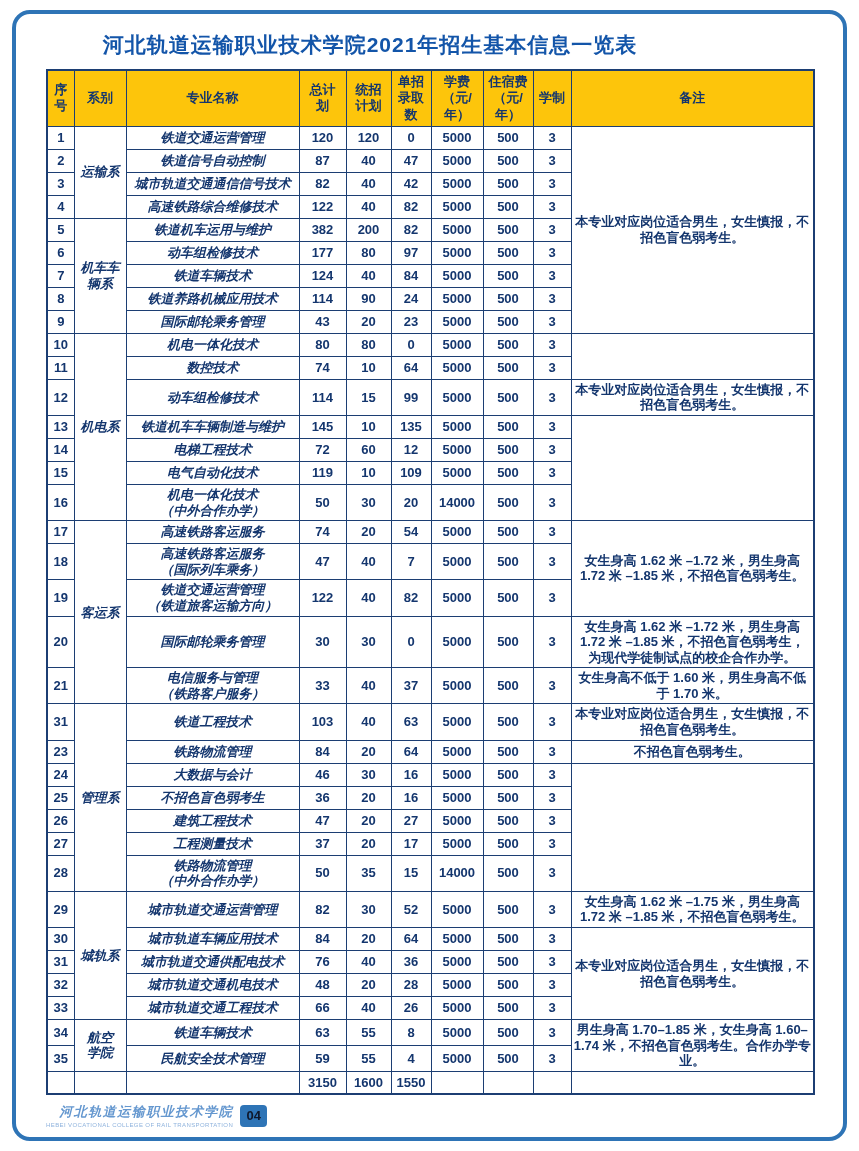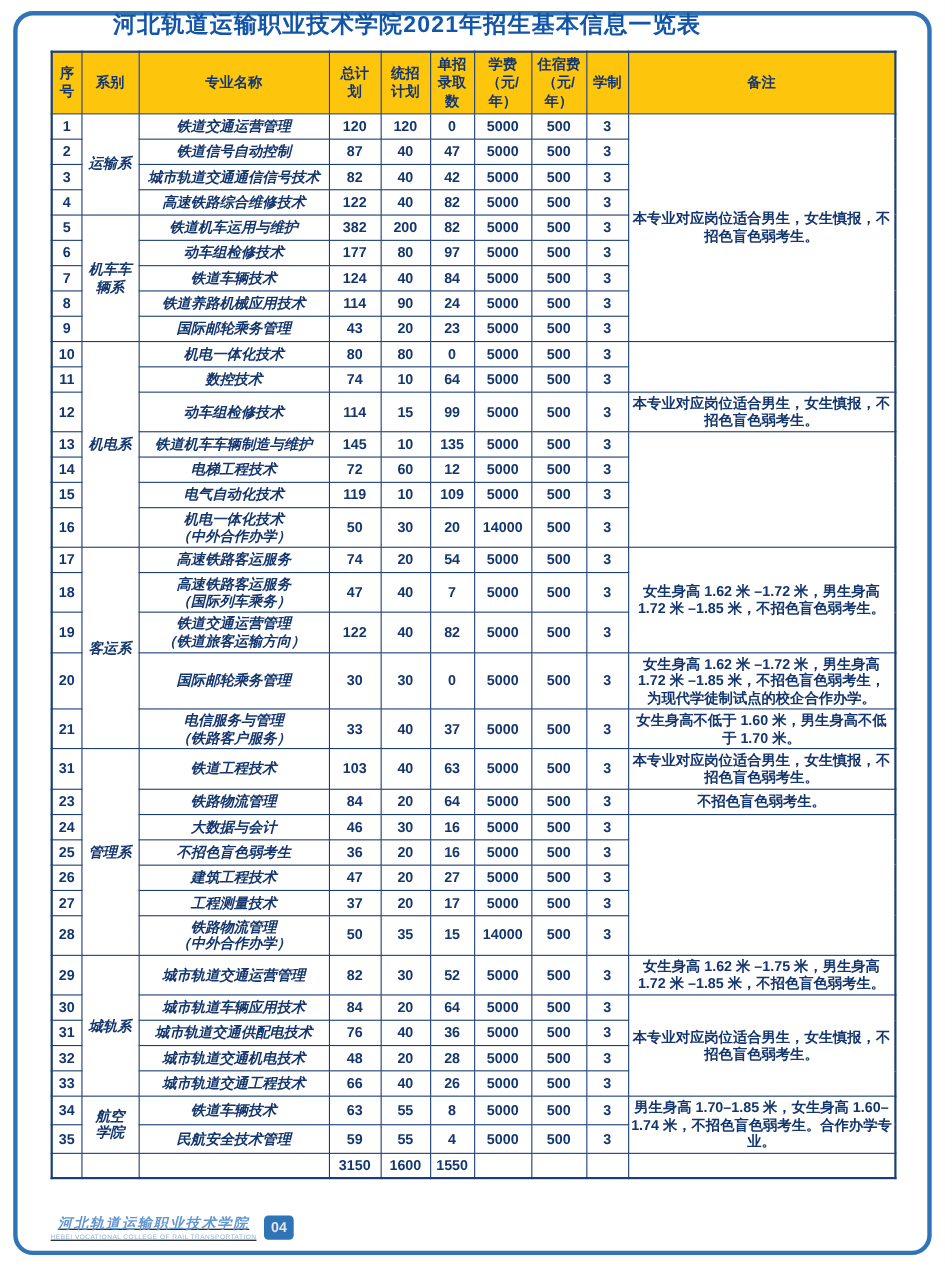--- a/index.html
+++ b/index.html
@@ -1,36 +1,36 @@
 <!DOCTYPE html>
 <html><head>
 <meta charset="utf-8">
 <style>
   * { margin:0; padding:0; box-sizing:border-box; }
   html,body { background:#e8e8e8; }
   body { font-family:"Liberation Sans","DejaVu Sans",sans-serif; }
   .page { position:relative; width:859px; height:1151px; background:#ffffff; overflow:hidden; margin:0 auto; }
   .frame { position:absolute; left:12px; top:10px; right:12px; bottom:10px; border:4px solid #2e74b6; border-radius:18px; pointer-events:none; }
-  .content { position:absolute; left:46px; top:8px; width:648px; }
+  .content { position:absolute; left:46px; top:31px; width:648px; }
   .title { font-size:21px; font-weight:bold; color:#1355a9; text-align:center; letter-spacing:1px; margin-bottom:10px; }
   table.adm { border-collapse:collapse; table-layout:fixed; width:767px; border:2px solid #1c3e73; }
   table.adm th, table.adm td { border:1px solid #1c3e73; }
   table.adm th { background:#fdc50b; color:#14366e; font-weight:bold; font-size:13px; line-height:1.25;
        white-space:pre-line; text-align:center; vertical-align:middle; padding:3px 1px; height:52px; }
   table.adm td { color:#14366e; font-size:13px; font-weight:bold; text-align:center; vertical-align:middle;
        padding:2px 2px; height:23px; line-height:1.2; }
   td.c-dept, td.c-major { white-space:pre-line;font-style:italic; }
   td.c-remark { text-align:left; font-size:12px; padding:2px 6px; line-height:1.4; }
   .footer { position:absolute; left:46px; top:1103px; width:767px; display:flex; justify-content:space-between; align-items:center; }
   .note { font-size:15px; font-weight:bold; color:#1355a9; }
   .footer-right { display:flex; align-items:center; gap:7px; }
-  .logo { text-align:center;text-decoration:underline; }
+  .logo { text-align:right; }
   .logo-cn { font-size:13px; color:#6497cf; font-style:italic; font-weight:bold; letter-spacing:1.5px; }
   .logo-en { font-size:6px; color:#8fb3dd; letter-spacing:0.4px; margin-top:1px; }
-  .page-badge { width:27px; height:22px; background:#2e74b6; color:#e5e5e5; border-radius:4px;
+  .page-badge { width:27px; height:22px; background:#2e74b6; color:#0f172a; border-radius:4px;
        font-size:13px; font-weight:bold; display:flex; align-items:center; justify-content:center; }
 </style>
 </head>
 <body>
 
 <div class="page">
   <div class="frame"></div>
   <div class="content">
     <h1 class="title">河北轨道运输职业技术学院2021年招生基本信息一览表</h1>
     <table class="adm">

